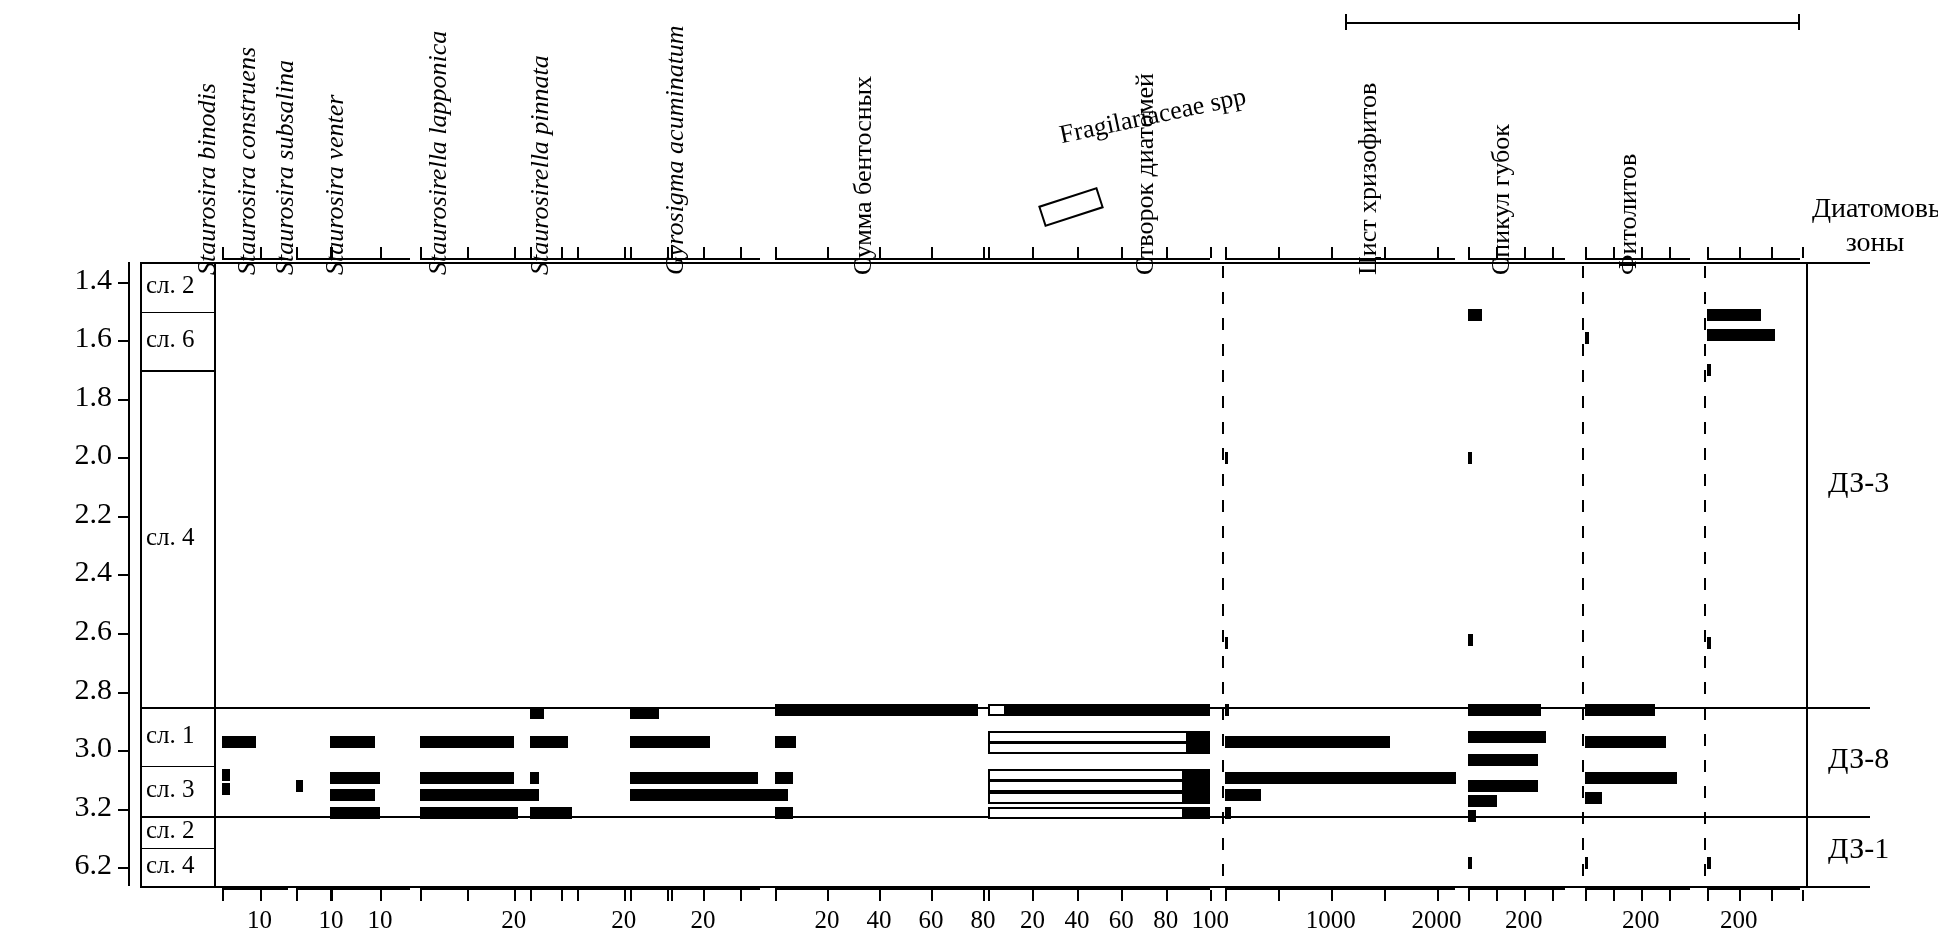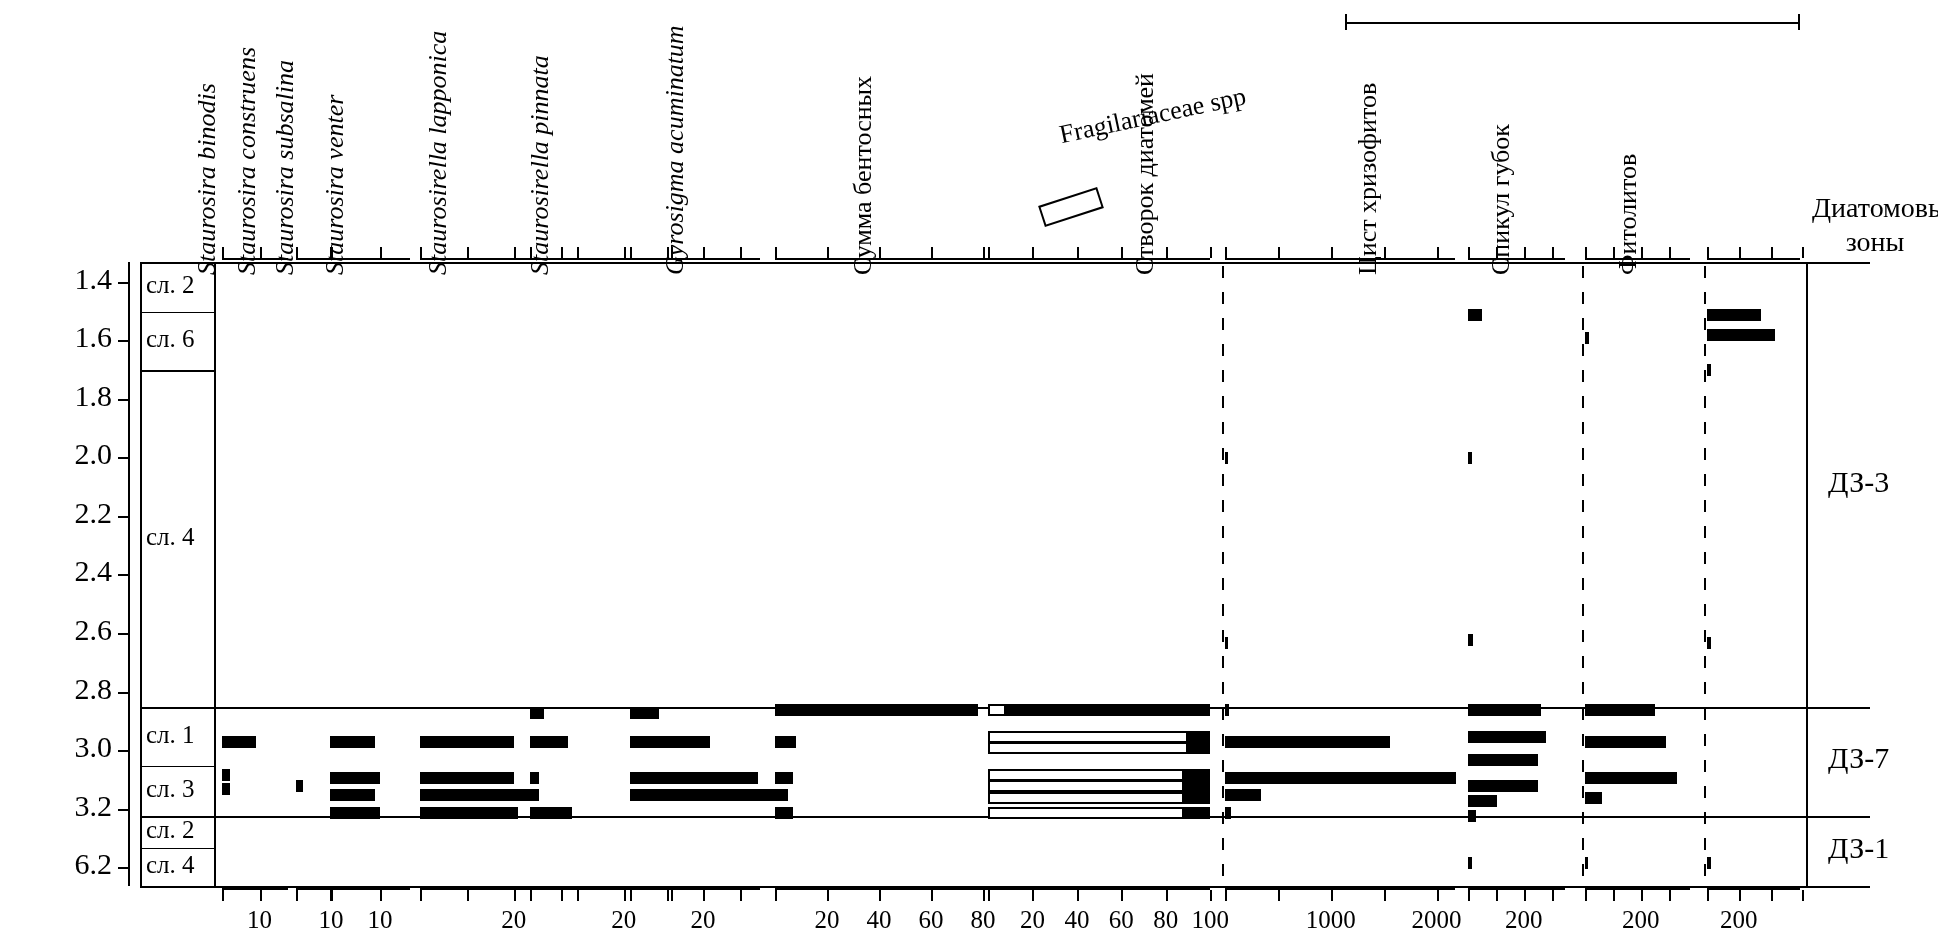--- a/index.html
+++ b/index.html
@@ -339,21 +339,21 @@
     <div class="hline-thin" style="left:140px; top:847.9154929577464px; width:76px;"></div>
     <div class="lith-label" style="left:146px; top:815.8028169014085px;">сл. 2</div>
     <div class="hline-thin" style="left:140px; top:886px; width:76px;"></div>
     <div class="lith-label" style="left:146px; top:850.9577464788732px;">сл. 4</div>
     <div class="hline-thin" style="left:140px; top:262px; width:1730px;"></div>
     <div class="hline" style="left:140px; top:707.2957746478874px; width:1730px;"></div>
     <div class="hline" style="left:140px; top:815.6901408450706px; width:1730px;"></div>
     <div class="hline-thin" style="left:140px; top:886px; width:1730px;"></div>
     <div class="vline" style="left:1806px; top:262px; height:624px;"></div>
     <div class="zone-label" style="left:1828px; top:464.6478873239437px;">ДЗ-3</div>
-    <div class="zone-label" style="left:1828px; top:741.492957746479px;">ДЗ-7</div>
+    <div class="zone-label" style="left:1828px; top:741.492957746479px;">ДЗ-8</div>
     <div class="zone-label" style="left:1828px; top:830.8450704225353px;">ДЗ-1</div>
     <div class="dashseg" style="left:1222px; top:266px; height:12px;"></div>
     <div class="dashseg" style="left:1222px; top:292px; height:12px;"></div>
     <div class="dashseg" style="left:1222px; top:318px; height:12px;"></div>
     <div class="dashseg" style="left:1222px; top:344px; height:12px;"></div>
     <div class="dashseg" style="left:1222px; top:370px; height:12px;"></div>
     <div class="dashseg" style="left:1222px; top:396px; height:12px;"></div>
     <div class="dashseg" style="left:1222px; top:422px; height:12px;"></div>
     <div class="dashseg" style="left:1222px; top:448px; height:12px;"></div>
     <div class="dashseg" style="left:1222px; top:474px; height:12px;"></div>

